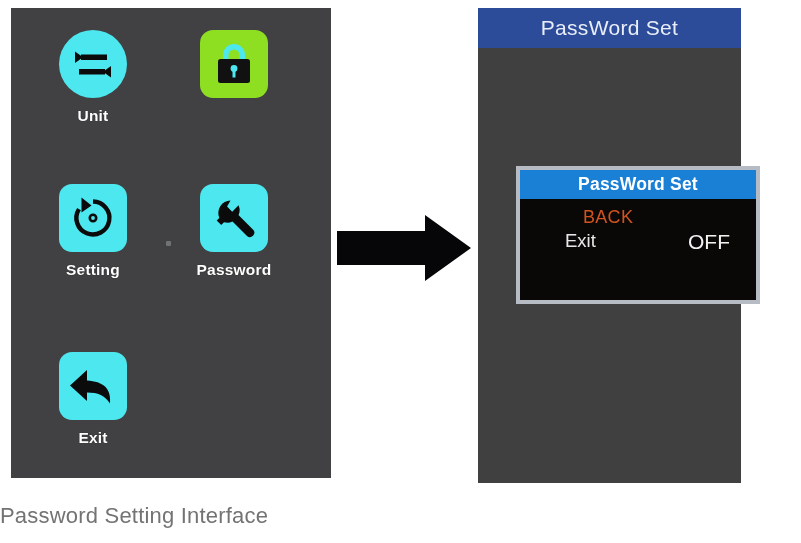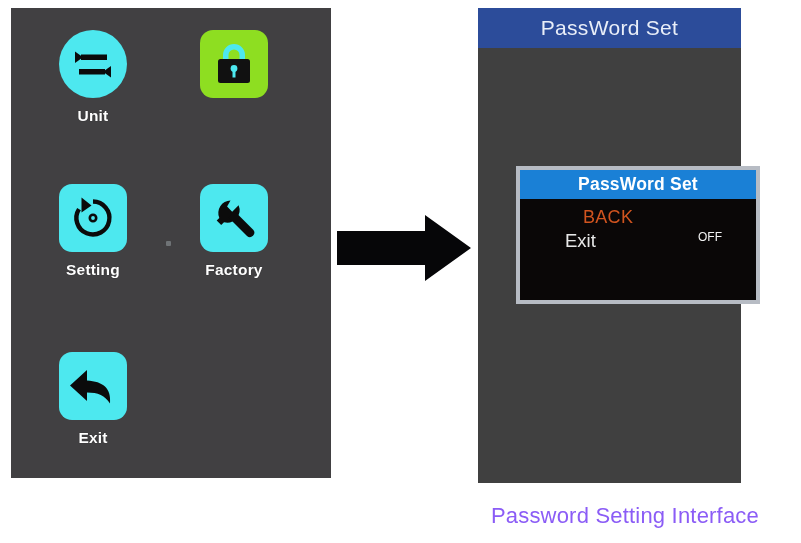--- a/index.html
+++ b/index.html
@@ -151,33 +151,33 @@
     height: 24px;
   }
   .row-key {
     position: absolute;
     left: 0; top: 0;
     color: #e8e8e8;
     font-size: 18.5px;
   }
   .row-val {
     position: absolute;
-    right: 20px; top: 0;
+    right: 12px; top: 0;
     color: #f2f2f2;
-    font-size: 12px;
+    font-size: 21px;
   }
 
   
   #caption {
     position: absolute;
     left: 0;
     top: 503px;
     width: 759px;
-    text-align: right;
-    color: #8b5cf6;
+    text-align: left;
+    color: #737373;
     font-size: 22px;
     letter-spacing: .2px;
   }
 </style>
 </head>
 <body>
 
 <div id="left-panel">
   <div class="icon-grid">
 
@@ -220,21 +220,21 @@
     <div class="menu-item col2 row2">
       <div class="icon-tile cyan">
         <svg viewBox="0 0 68 68" xmlns="http://www.w3.org/2000/svg">
           <g fill="#0b0b0b">
             <path d="M30.5 16.5 a12.5 12.5 0 0 0 -11.2 17.4 l-2.6 2.6 4.5 4.5 2.8 -2.8
                      a12.5 12.5 0 0 0 14.6 -16.9 l-6.4 6.4 -5.1 -5.1 z"></path>
             <path d="M28.5 33.5 l6.2 -6.2 18.5 18.5 a4.4 4.4 0 0 1 -6.2 6.2 z"></path>
           </g>
         </svg>
       </div>
-      <div class="menu-label">Factory</div>
+      <div class="menu-label">Password</div>
     </div>
 
     <div class="menu-item col1 row3">
       <div class="icon-tile cyan">
         <svg viewBox="0 0 68 68" xmlns="http://www.w3.org/2000/svg">
           <path d="M28 18 L11 33.5 L28 49 V40.5 C39 40.5 46 43.5 51 51.5
                    C52.5 36 44 29.5 28 28.5 Z" fill="#0b0b0b"></path>
         </svg>
       </div>
       <div class="menu-label">Exit</div>

